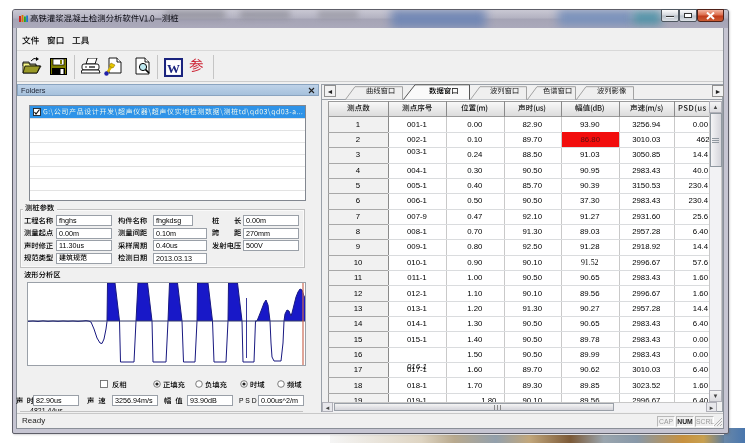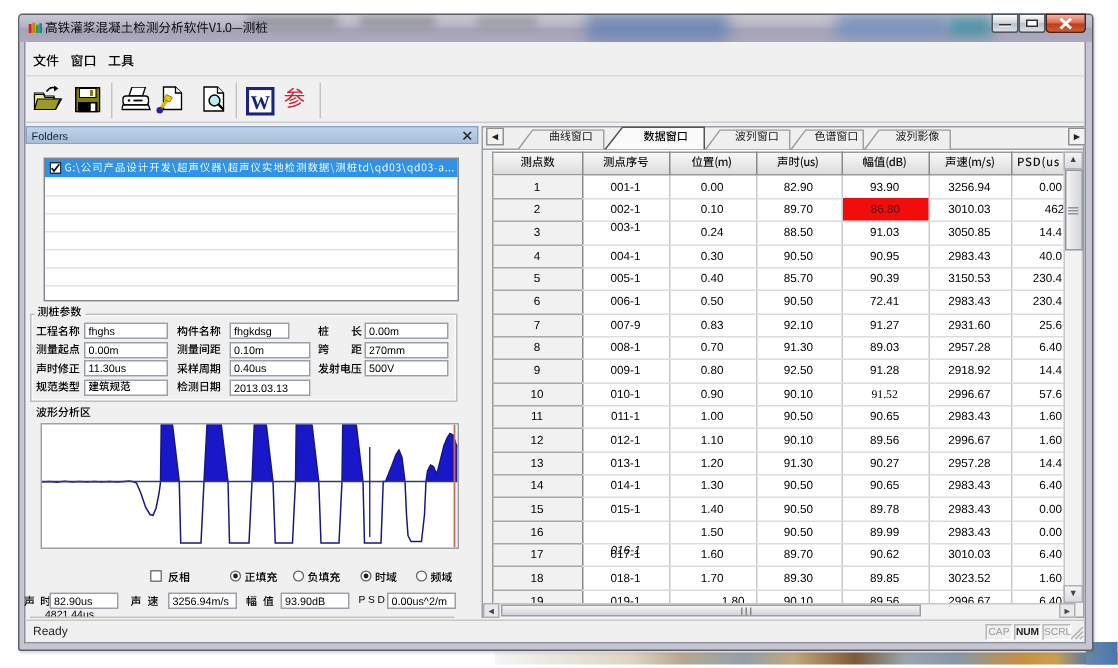--- a/index.html
+++ b/index.html
@@ -491,26 +491,26 @@
 <div class="ab dc" style="left:388px;width:58px;top:177.9px;height:15.35px;">005-1</div>
 <div class="ab dc" style="left:446px;width:57.5px;top:177.9px;height:15.35px;">0.40</div>
 <div class="ab dc" style="left:503.5px;width:57.5px;top:177.9px;height:15.35px;">85.70</div>
 <div class="ab dc" style="left:561px;width:57.5px;top:177.9px;height:15.35px;">90.39</div>
 <div class="ab dc" style="left:618.5px;width:55.5px;top:177.9px;height:15.35px;">3150.53</div>
 <div class="ab dc" style="left:674px;width:34px;top:177.9px;height:15.35px;justify-content:flex-end">230.4</div>
 <div class="ab dc" style="left:328px;width:60px;top:193.25px;height:15.35px;">6</div>
 <div class="ab dc" style="left:388px;width:58px;top:193.25px;height:15.35px;">006-1</div>
 <div class="ab dc" style="left:446px;width:57.5px;top:193.25px;height:15.35px;">0.50</div>
 <div class="ab dc" style="left:503.5px;width:57.5px;top:193.25px;height:15.35px;">90.50</div>
-<div class="ab dc" style="left:561px;width:57.5px;top:193.25px;height:15.35px;">72.41</div>
+<div class="ab dc" style="left:561px;width:57.5px;top:193.25px;height:15.35px;">37.30</div>
 <div class="ab dc" style="left:618.5px;width:55.5px;top:193.25px;height:15.35px;">2983.43</div>
 <div class="ab dc" style="left:674px;width:34px;top:193.25px;height:15.35px;justify-content:flex-end">230.4</div>
 <div class="ab dc" style="left:328px;width:60px;top:208.6px;height:15.35px;">7</div>
 <div class="ab dc" style="left:388px;width:58px;top:208.6px;height:15.35px;">007-9</div>
-<div class="ab dc" style="left:446px;width:57.5px;top:208.6px;height:15.35px;">0.83</div>
+<div class="ab dc" style="left:446px;width:57.5px;top:208.6px;height:15.35px;">0.47</div>
 <div class="ab dc" style="left:503.5px;width:57.5px;top:208.6px;height:15.35px;">92.10</div>
 <div class="ab dc" style="left:561px;width:57.5px;top:208.6px;height:15.35px;">91.27</div>
 <div class="ab dc" style="left:618.5px;width:55.5px;top:208.6px;height:15.35px;">2931.60</div>
 <div class="ab dc" style="left:674px;width:34px;top:208.6px;height:15.35px;justify-content:flex-end">25.6</div>
 <div class="ab dc" style="left:328px;width:60px;top:223.95px;height:15.35px;">8</div>
 <div class="ab dc" style="left:388px;width:58px;top:223.95px;height:15.35px;">008-1</div>
 <div class="ab dc" style="left:446px;width:57.5px;top:223.95px;height:15.35px;">0.70</div>
 <div class="ab dc" style="left:503.5px;width:57.5px;top:223.95px;height:15.35px;">91.30</div>
 <div class="ab dc" style="left:561px;width:57.5px;top:223.95px;height:15.35px;">89.03</div>
 <div class="ab dc" style="left:618.5px;width:55.5px;top:223.95px;height:15.35px;">2957.28</div>

